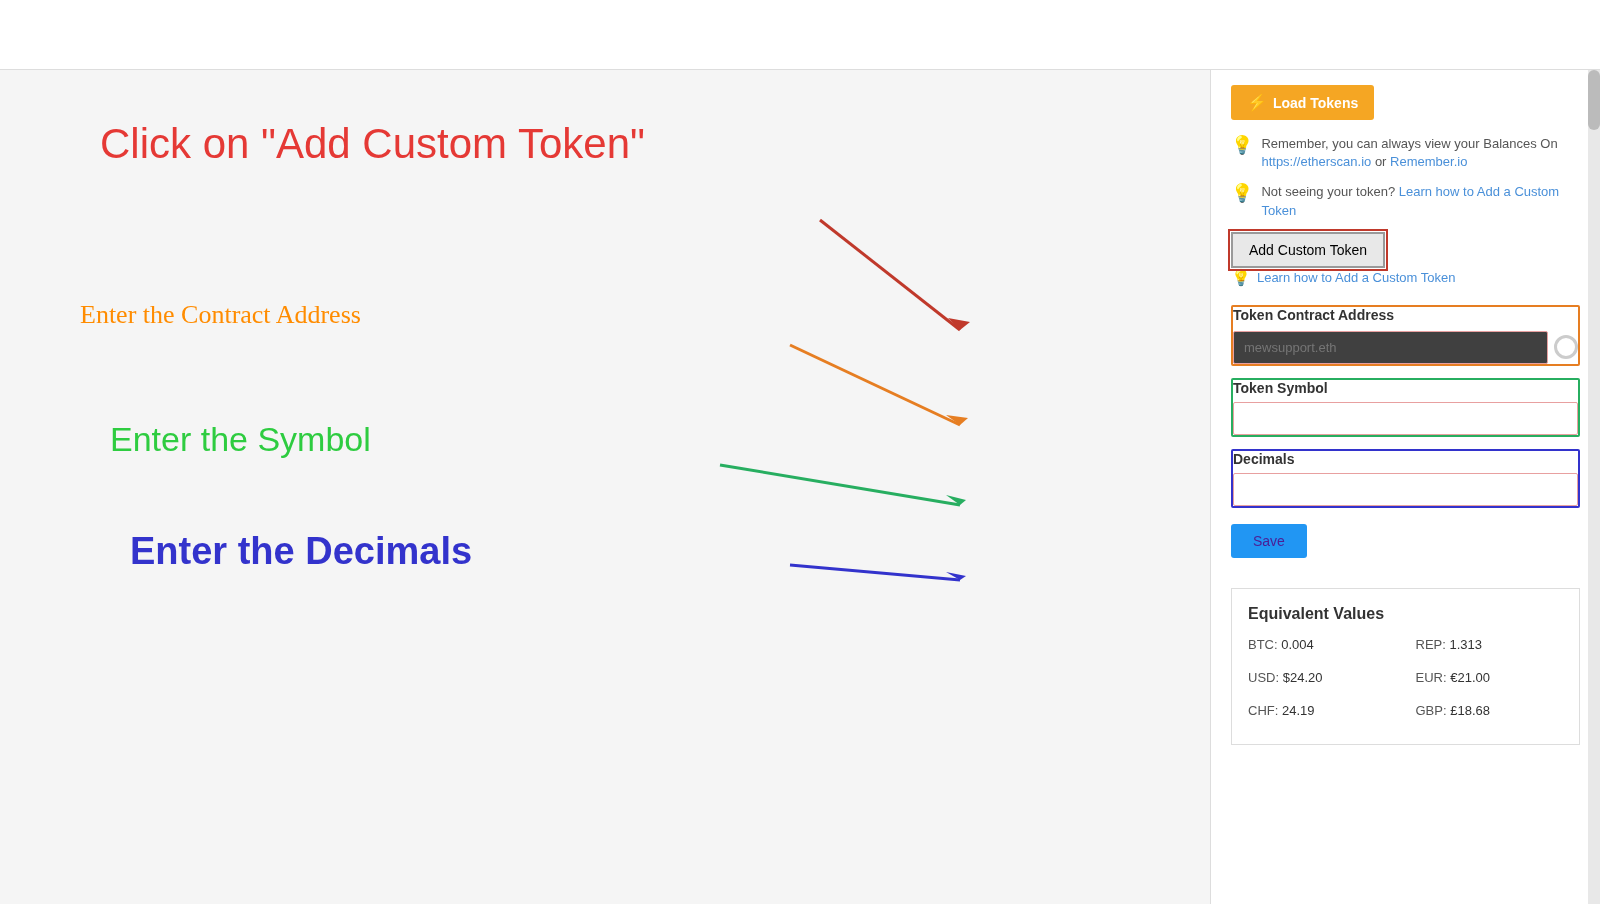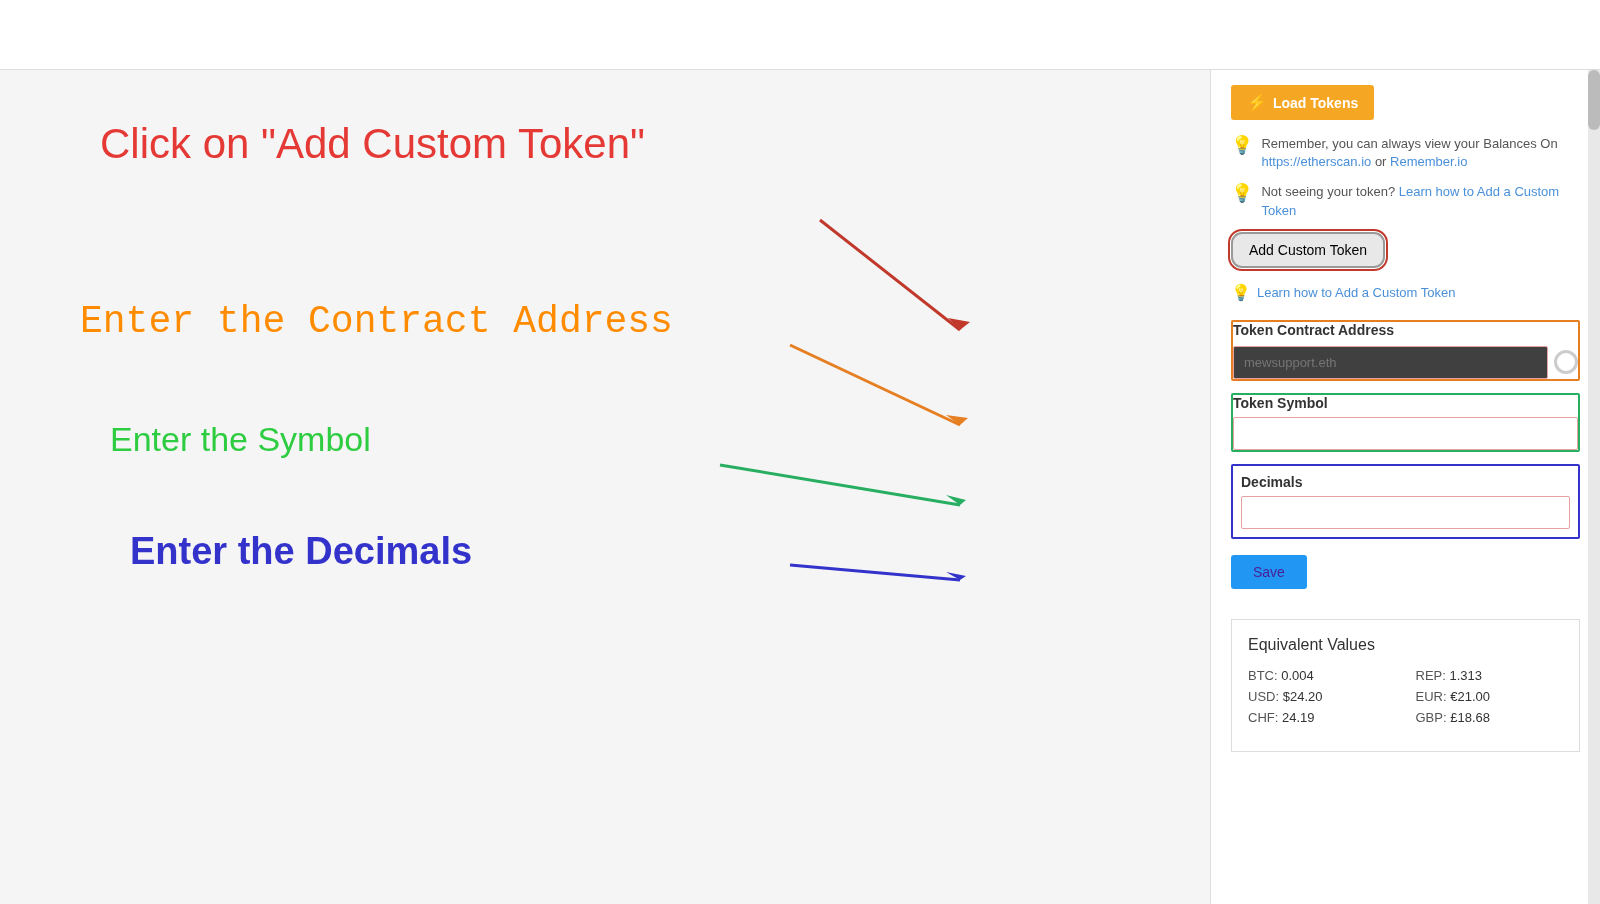--- a/index.html
+++ b/index.html
@@ -55,23 +55,23 @@
     .annotation-click {
       font-size: 42px;
       color: #e53935;
       font-family: 'Comic Sans MS', cursive, sans-serif;
       position: absolute;
       top: 50px;
       left: 100px;
     }
 
     .annotation-contract {
-      font-size: 38px;
+      font-size: 26px;
       color: #ff8c00;
-      font-family: Liberation Mono, monospace;
+      font-family: Liberation Serif, serif;
       position: absolute;
       top: 230px;
       left: 80px;
     }
 
     .annotation-symbol {
       font-size: 34px;
       color: #2ecc40;
       font-family: 'Comic Sans MS', cursive, sans-serif;
       position: absolute;
@@ -139,22 +139,21 @@
       color: #4a90d9;
       text-decoration: none;
     }
 
     .add-custom-btn {
       background: #e8e8e8;
       border: 2px solid #999;
       padding: 8px 16px;
       font-size: 14px;
       cursor: pointer;
-      border-radius: 11px;
-      margin-bottom: 15px;
+      border-radius: 0;
       display: block;
       outline: 2px solid #c0392b;
       outline-offset: 1px;
     }
 
     .learn-link {
       display: flex;
       align-items: center;
       gap: 6px;
       font-size: 13px;
@@ -218,21 +217,21 @@
       width: 100%;
       border: 1px solid #e8a0a0;
       padding: 8px 10px;
       font-size: 13px;
       border-radius: 2px;
       background: #fff;
     }
 
     .decimals-section {
       border: 2px solid #3333cc;
-      padding: 8px;
+      padding: 0;
       border-radius: 2px;
       margin-bottom: 16px;
     }
 
     .decimals-input {
       width: 100%;
       border: 1px solid #e8a0a0;
       padding: 8px 10px;
       font-size: 13px;
       border-radius: 2px;
@@ -253,29 +252,29 @@
     
     .equiv-section {
       background: #fff;
       border: 1px solid #ddd;
       padding: 16px;
       margin-top: 10px;
     }
 
     .equiv-title {
       font-size: 16px;
-      font-weight: normal;
+      font-weight: bold;
       color: #333;
       margin-bottom: 14px;
     }
 
     .equiv-grid {
       display: grid;
       grid-template-columns: 1fr 1fr;
-      gap: 6px 20px;
+      gap: 18px 20px;
       font-size: 13px;
       color: #555;
       margin-bottom: 10px;
     }
 
     .equiv-grid .label {
       color: #555;
     }
 
     .equiv-grid .value {

